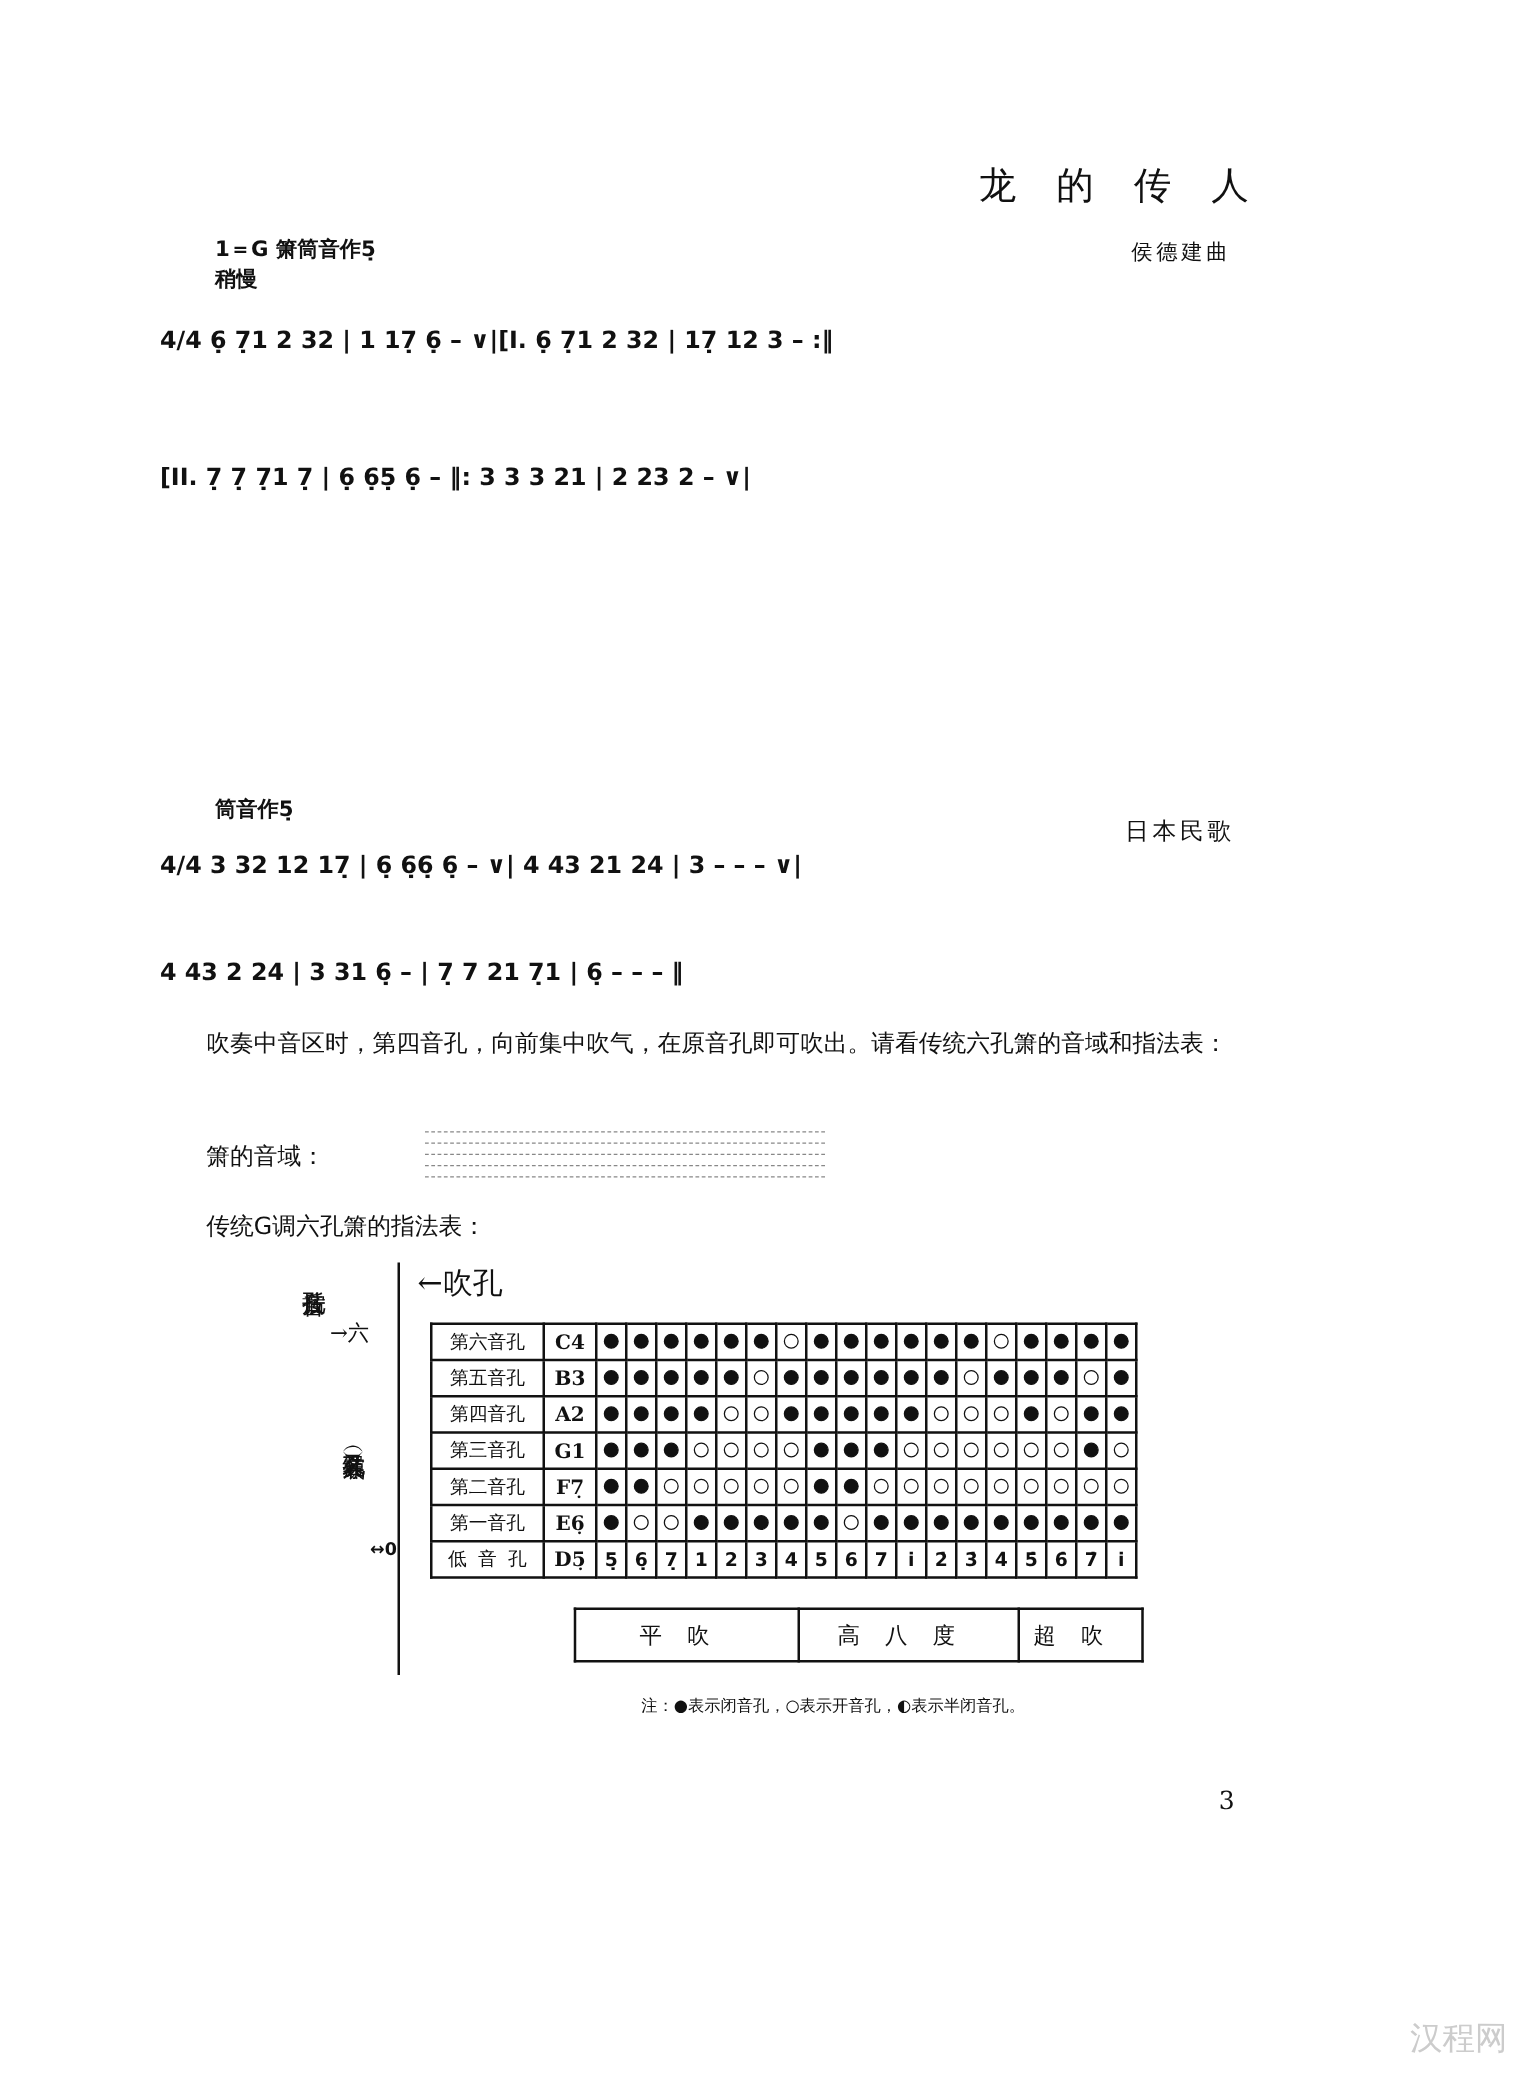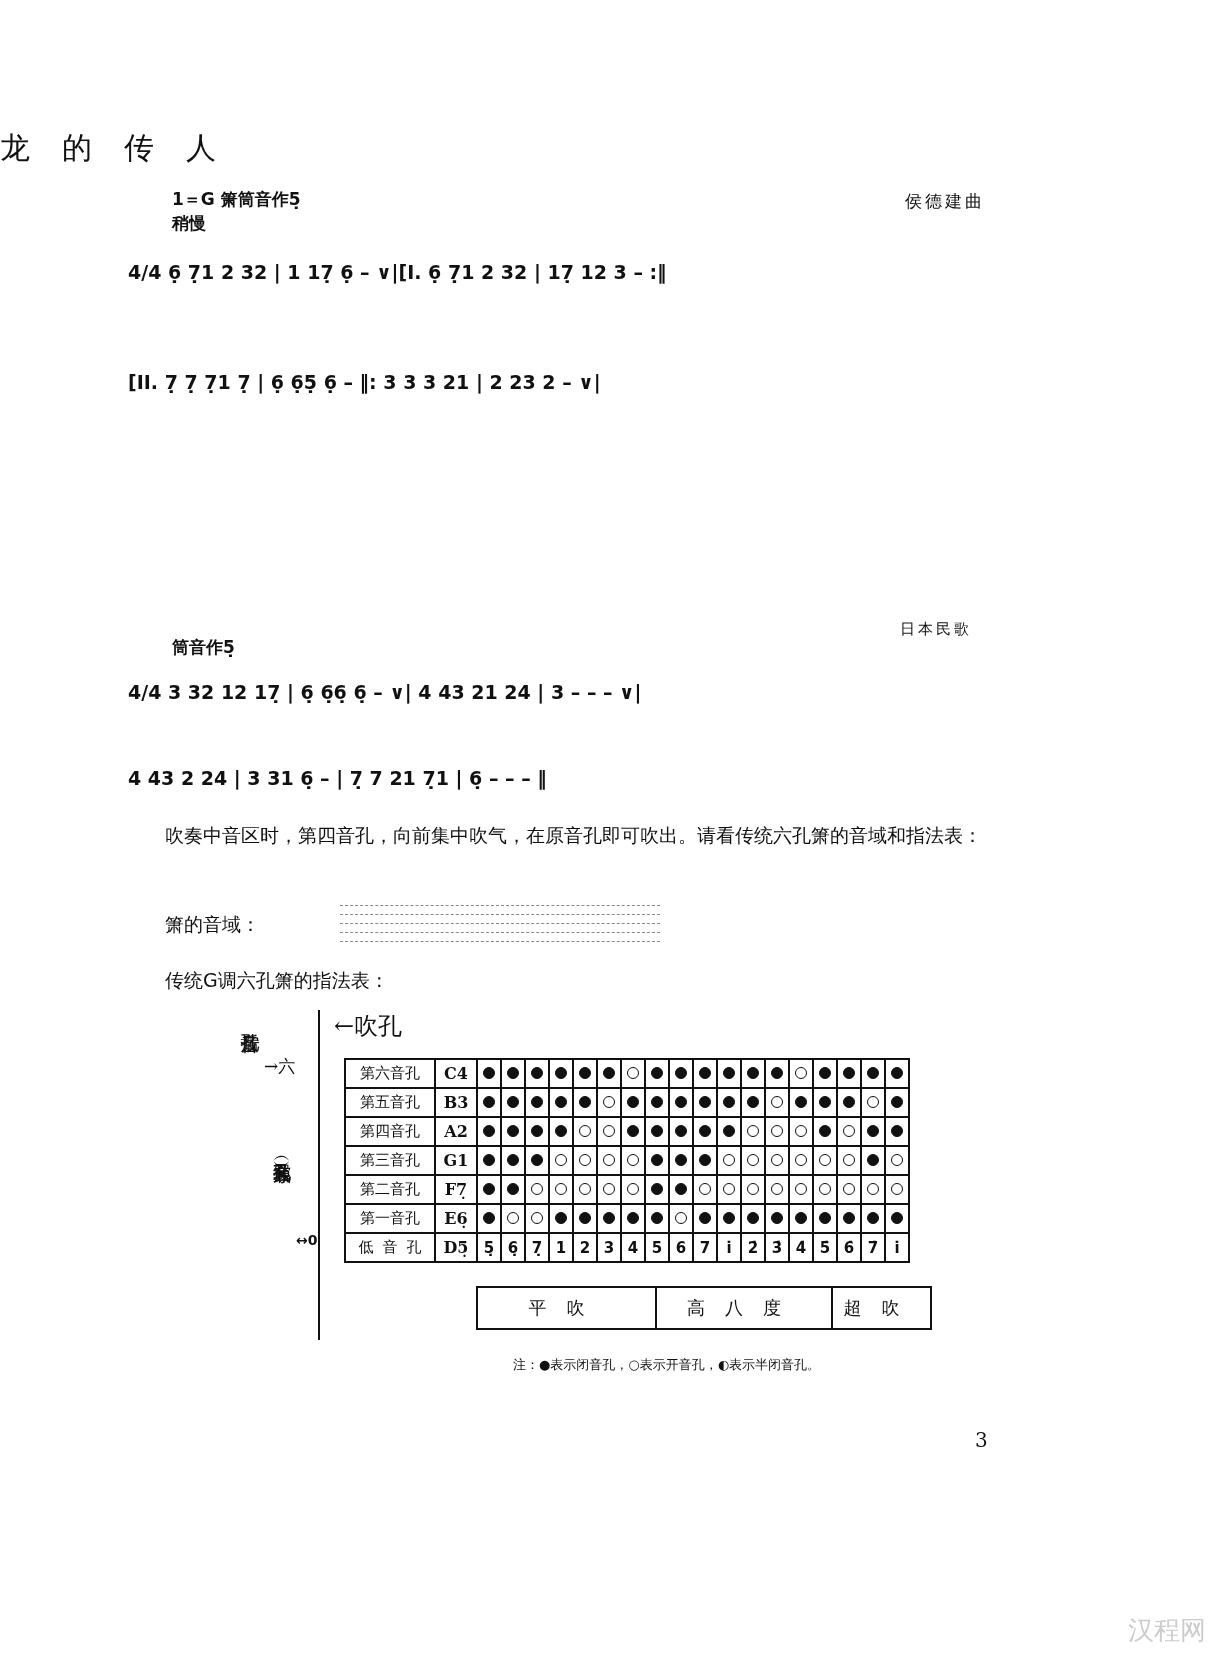--- a/index.html
+++ b/index.html
@@ -1,33 +1,33 @@
 <!DOCTYPE html>
 <html><head>
 <meta charset="utf-8">
 <style>
   body { margin:0; background:#fff; }
   #page { position:relative; width:1226px; height:1660px; background:#fff; color:#111;
           font-family:"DejaVu Sans", sans-serif; overflow:hidden; }
-  .title { position:absolute; left:0; width:1031px; text-align:left; font-family:"DejaVu Serif", serif;
+  .title { position:absolute; left:0; width:1031px; text-align:right; font-family:"DejaVu Serif", serif;
            font-size:30px; letter-spacing:32px; }
   .key { position:absolute; font-weight:bold; font-size:17px; }
   .composer { position:absolute; font-family:Liberation Sans, sans-serif; font-size:17px; letter-spacing:3px; }
   .staffline { position:absolute; left:128px; height:40px; display:flex; align-items:center;
                font-weight:bold; font-size:19px; }
   .para { position:absolute; left:165px; width:860px; font-size:19px; line-height:40px; }
   .para2 { position:absolute; left:120px; font-size:19px; }
   table.fing { position:absolute; left:344px; top:1058px; border-collapse:collapse; }
   table.fing td { border:2px solid #111; width:22px; height:27px; text-align:center; font-size:15px; padding:0; }
   table.fing td.lbl { width:88px; font-family:Liberation Mono, monospace; font-size:15px; }
   table.fing td.nt { width:40px; font-weight:bold; font-family:"DejaVu Serif", serif; font-size:16px;text-align:center; }
   .dot { display:inline-block; width:12px; height:12px; border-radius:50%; border:1.5px solid #111; box-sizing:border-box; }
   .dot.c { background:#111; }
   .dot.o { background:#fff; }
-  table.reg { position:absolute; left:476px; top:1286px; border-collapse:collapse; }
+  table.reg { position:absolute; left:459px; top:1286px; border-collapse:collapse; }
   table.reg td { border:2px solid #111; height:38px; text-align:center; font-family:"DejaVu Serif", serif; font-size:18px; letter-spacing:20px; }
   .side { position:absolute; font-family:"DejaVu Serif", serif; font-size:18px; writing-mode:vertical-rl; }
   .note-foot { position:absolute; left:513px; top:1356px; font-size:13px; font-family:"DejaVu Serif", serif; }
   .pagenum { position:absolute; left:975px; top:1428px; font-size:20px; font-family:"DejaVu Serif", serif; }
   .watermark { position:absolute; right:20px; bottom:12px; color:#ccc; font-size:26px; font-family:"DejaVu Serif", serif; }
   .staff { position:absolute; left:340px; top:905px; width:320px; height:36px; }
   .staff div { height:1px; border-top:1px dashed #888; margin-bottom:7px; }
 </style>
 </head>
 <body>
@@ -35,21 +35,21 @@
 <div id="page">
   <div class="title" style="top:128px">龙的传人</div>
   <div class="key" style="left:172px;top:188px">1＝G  箫筒音作5̣</div>
   <div class="key" style="left:172px;top:212px">稍慢</div>
   <div class="composer" style="left:905px;top:190px">侯德建曲</div>
 
   <div class="staffline" style="top:252px">4/4 6̣  7̣1  2  32 | 1  17̣  6̣  – ∨|[I. 6̣  7̣1  2  32 | 17̣  12  3  – :‖</div>
   <div class="staffline" style="top:362px">[II. 7̣  7̣  7̣1  7̣ | 6̣  6̣5̣  6̣  – ‖: 3  3  3  21 | 2  23  2  – ∨|</div>
 
   <div class="key" style="left:172px;top:636px">筒音作5̣</div>
-  <div class="composer" style="left:900px;top:620px;font-size:15px">日本民歌</div>
+  <div class="composer" style="left:900px;top:652px;font-size:19px">日本民歌</div>
   <div class="staffline" style="top:672px">4/4 3  32  12  17̣ | 6̣  6̣6̣  6̣  – ∨| 4  43  21  24 | 3  –  –  – ∨|</div>
   <div class="staffline" style="top:758px">4  43  2  24 | 3  31  6̣  – | 7̣  7  21  7̣1 | 6̣  –  –  – ‖</div>
 
   <div class="para" style="top:815px;text-indent:0">吹奏中音区时，第四音孔，向前集中吹气，在原音孔即可吹出。请看传统六孔箫的音域和指法表：</div>
   <div class="para2" style="left:165px;top:912px">箫的音域：</div>
   <div class="staff">
       <div></div>
       <div></div>
       <div></div>
       <div></div>

